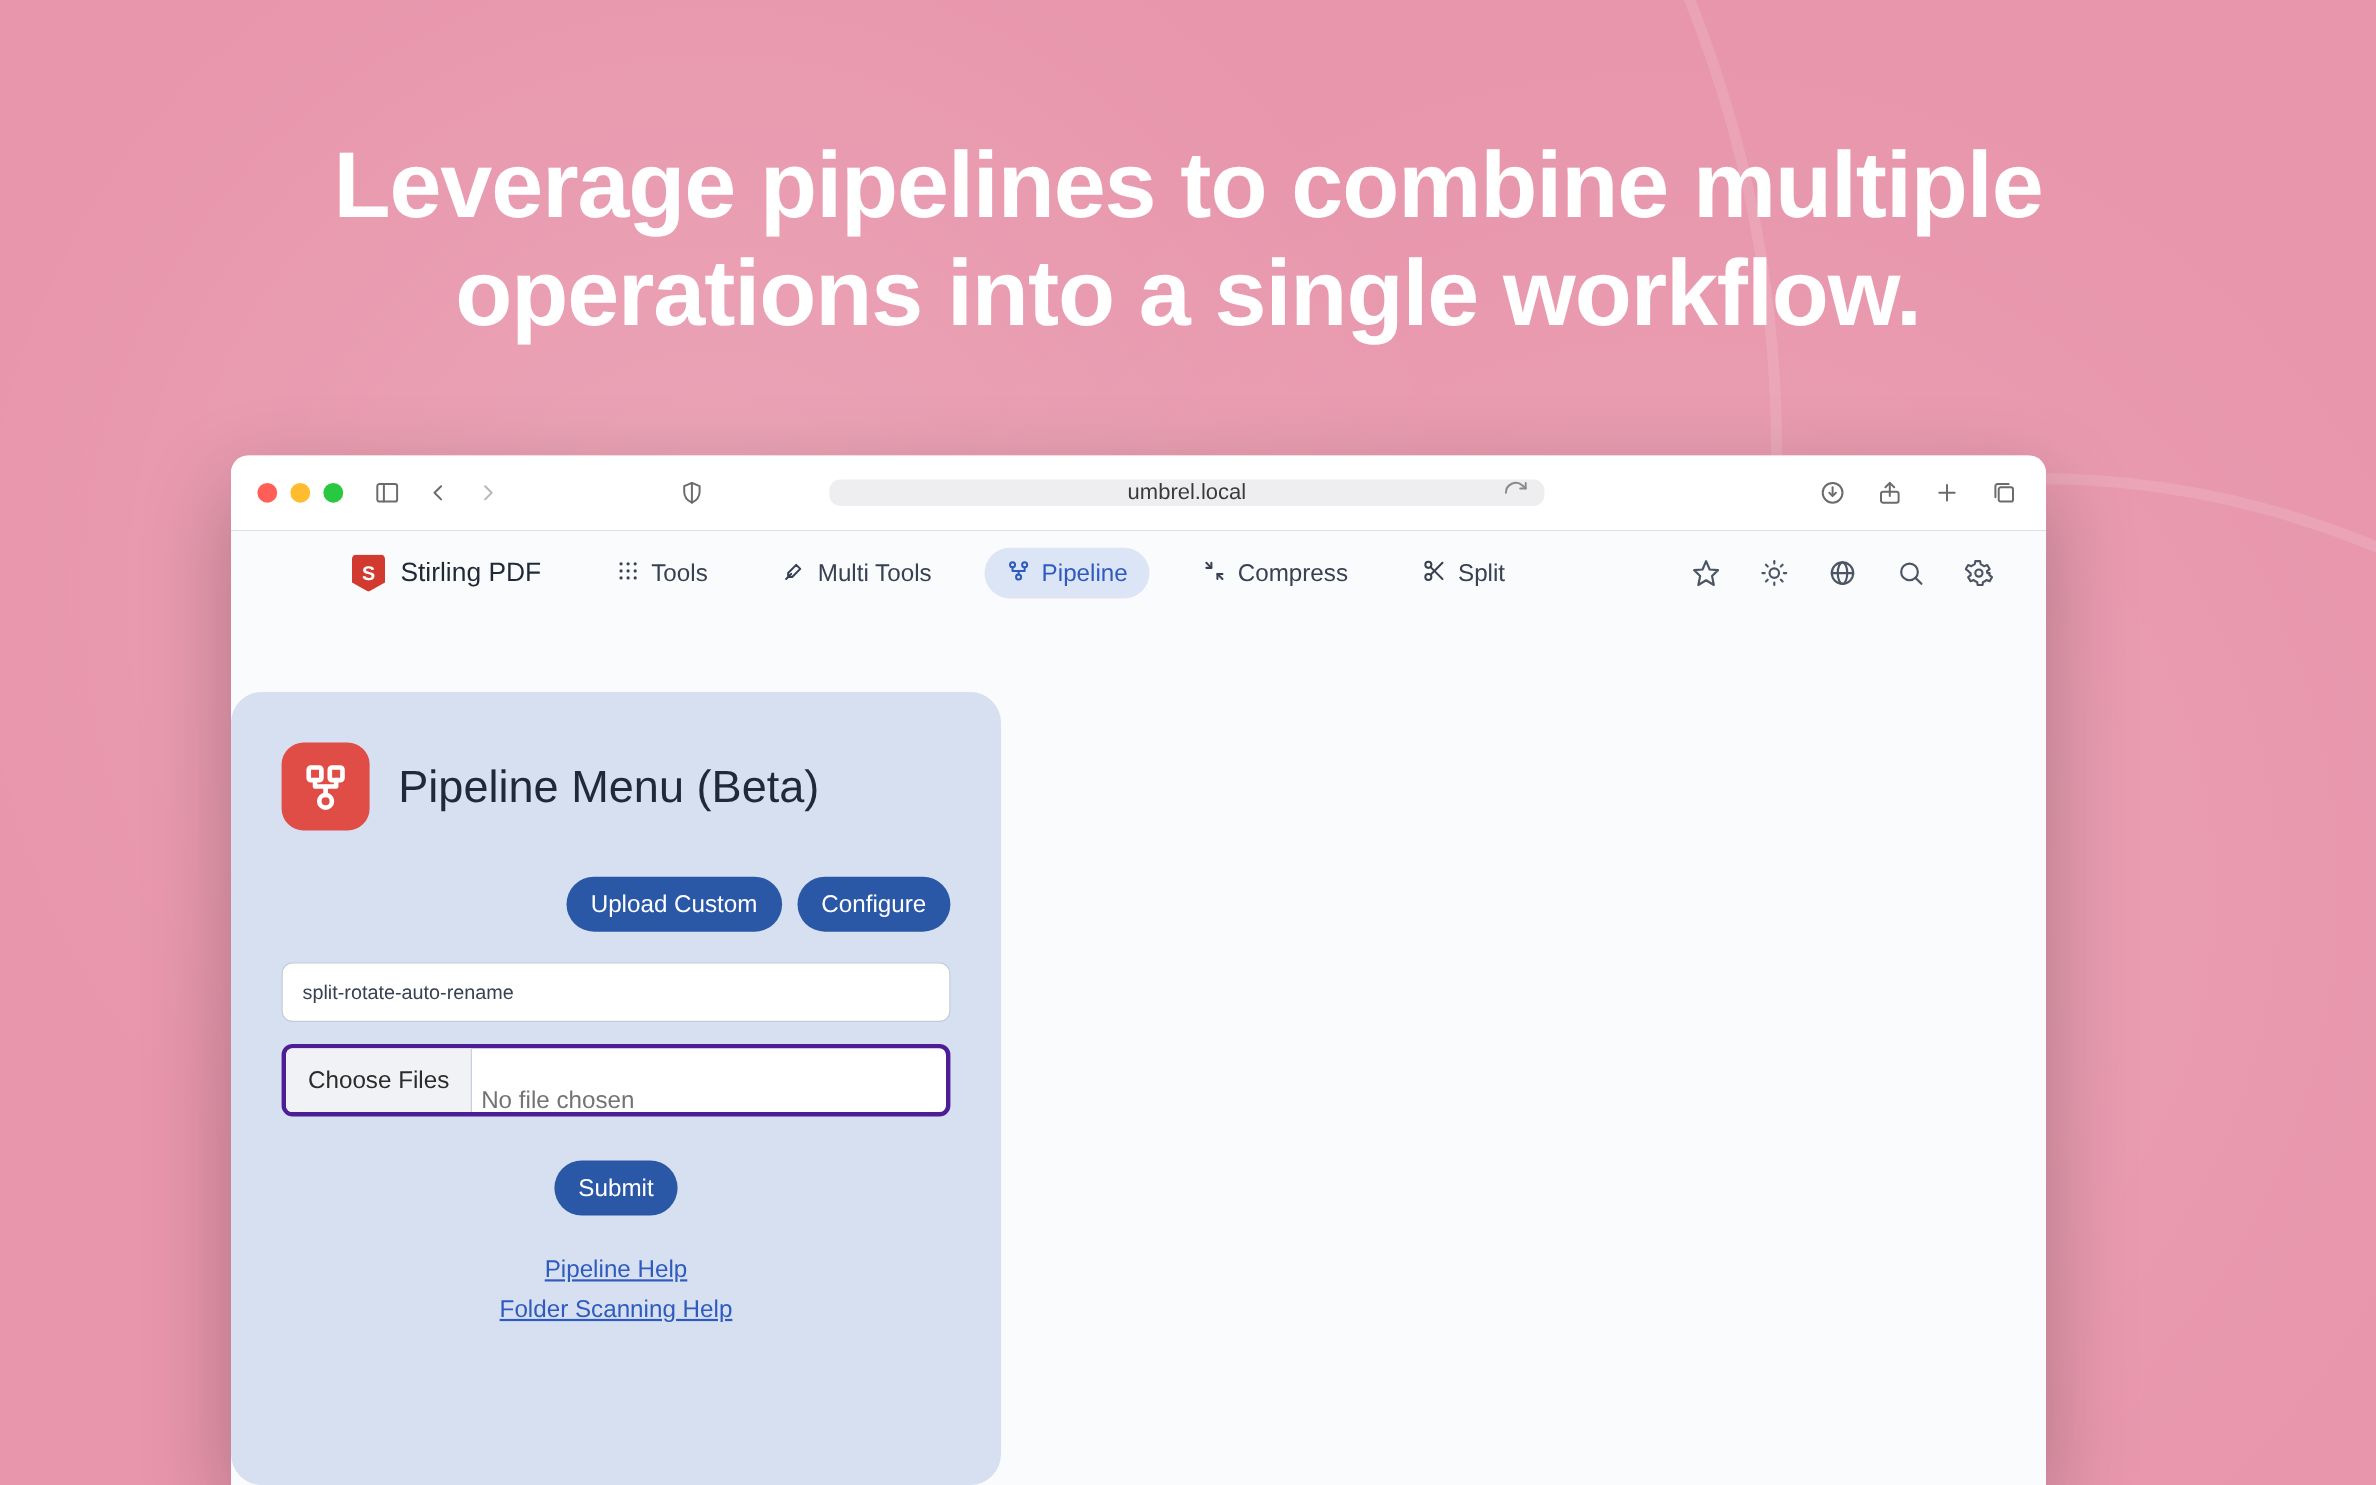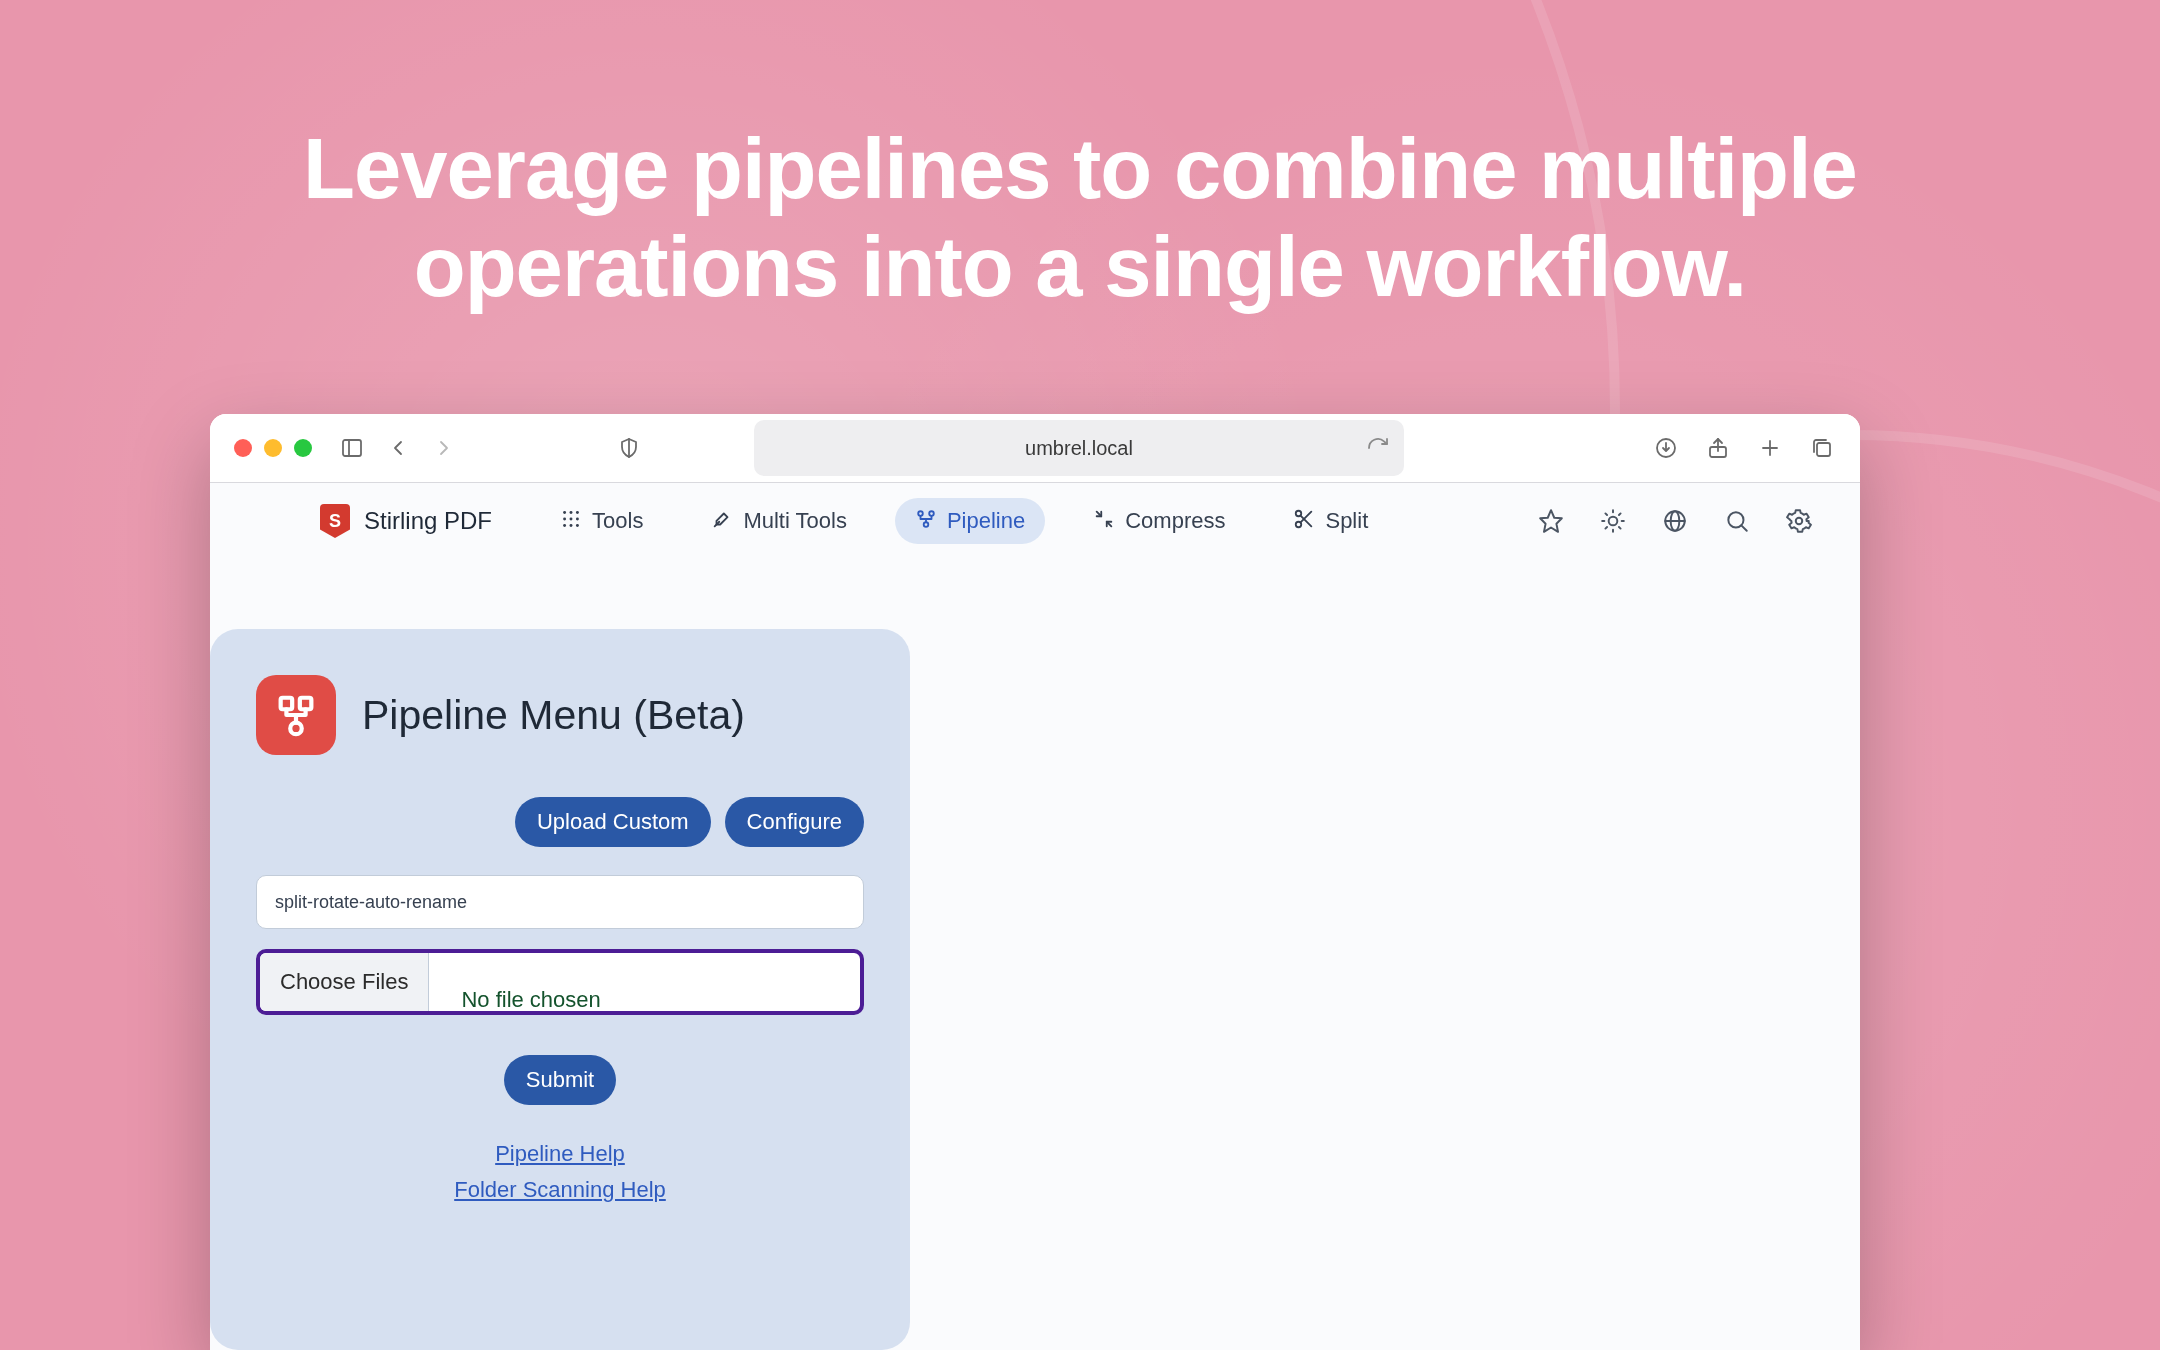--- a/index.html
+++ b/index.html
@@ -75,21 +75,21 @@
   display: flex; align-items: center; justify-content: center;
   color: #6b6b6b;
 }
 .chrome-icon svg { width: 24px; height: 24px; stroke: currentColor; fill: none; stroke-width: 1.8; }
 .chrome-icon.faded { color: #b8b8b8; }
 
 .url-pill {
   flex: 1;
   max-width: 650px;
   margin: 16px auto;
-  height: 56px;
+  height: 24px;
   background: #eeeef0;
   border-radius: 10px;
   display: flex;
   align-items: center;
   justify-content: center;
   position: relative;
   color: #3a3a3a;
   font-size: 20px;
 }
 .url-refresh {
@@ -193,21 +193,21 @@
 }
 .file-btn {
   background: #f0f2f5;
   border: none;
   border-right: 1px solid #c2ccd9;
   padding: 0 20px;
   font-size: 22px;
   color: #2b2b2b;
   cursor: pointer;
 }
-.file-label { flex:1; display:flex; align-items:center; padding: 0 32px; font-size: 22px; color: #14532d; margin-top: 36px; }
+.file-label { flex:1; display:flex; align-items:center; padding: 0 8px; font-size: 22px; color: #737373; margin-top: 36px; }
 
 .submit-row { display:flex; justify-content:center; margin-bottom: 36px; }
 .links-row { display:flex; flex-direction:column; align-items:center; gap: 10px; }
 .links-row a { color: #2f5bbf; font-size: 22px; text-decoration: underline; cursor:pointer; }
 
 svg { stroke-linecap: round; stroke-linejoin: round; }
 </style>
 </head>
 <body>
 

